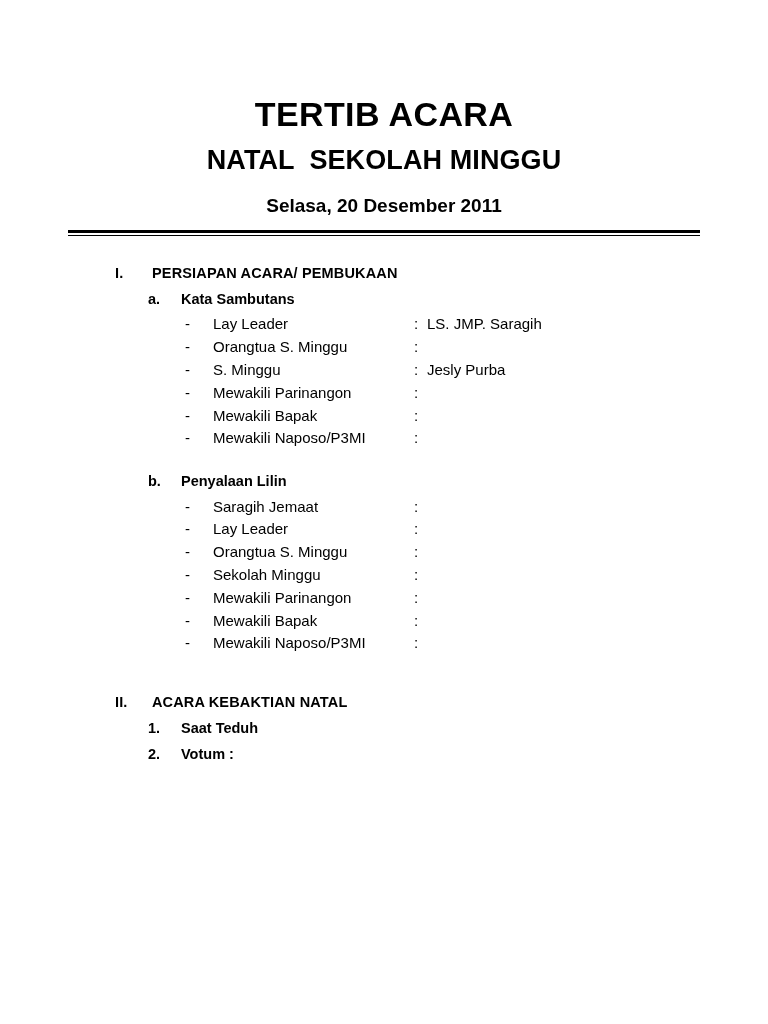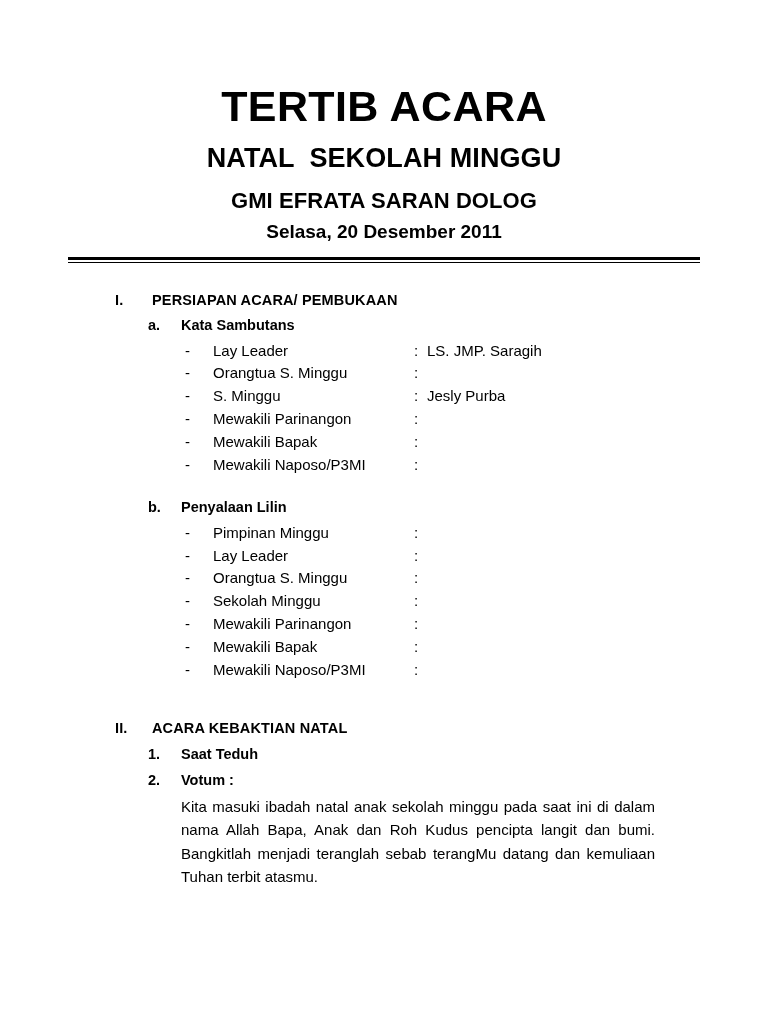--- a/index.html
+++ b/index.html
@@ -21,25 +21,25 @@
     height: 1024px;
     background: #ffffff;
   }
 
   
   .title-block {
     padding-top: 84px;
     text-align: center;
   }
   .title-main {
-    font-size: 43px;
+    font-size: 34px;
     font-weight: bold;
     letter-spacing: 0.4px;
     line-height: 1.06;
-    margin: 0;
+    margin: 12px;
   }
   .title-sub1 {
     font-size: 27px;
     font-weight: bold;
     letter-spacing: 0.1px;
     line-height: 1.25;
     margin: 12px;
     white-space: pre;
   }
   .title-sub2 {
@@ -153,21 +153,20 @@
   .para:last-line { text-align: left; }
 </style>
 </head>
 <body>
 
 <div class="page">
 
   <div class="title-block">
     <h1 class="title-main">TERTIB ACARA</h1>
     <h2 class="title-sub1">NATAL  SEKOLAH MINGGU</h2>
-    <h3 class="title-sub2">GMI EFRATA SARAN DOLOG</h3>
     <p class="title-date">Selasa, 20 Desember 2011</p>
   </div>
 
   <div class="rule"></div>
 
   <div class="body">
 
     <div class="section">
       <div class="roman-row">
         <span class="roman-marker">I.</span>
@@ -216,21 +215,21 @@
         </div>
       </div>
 
       <div class="sub-row" style="margin-top:20px;">
         <span class="sub-marker">b.</span>
         <span class="sub-text">Penyalaan Lilin</span>
       </div>
       <div class="items">
         <div class="item-row">
           <span class="item-dash">-</span>
-          <span class="item-label">Pimpinan Minggu</span>
+          <span class="item-label">Saragih Jemaat</span>
           <span class="item-colon">:</span>
           <span class="item-value"></span>
         </div>
         <div class="item-row">
           <span class="item-dash">-</span>
           <span class="item-label">Lay Leader</span>
           <span class="item-colon">:</span>
           <span class="item-value"></span>
         </div>
         <div class="item-row">
@@ -275,17 +274,16 @@
       <div class="sub-row">
         <span class="sub-marker">1.</span>
         <span class="sub-text">Saat Teduh</span>
       </div>
 
       <div class="sub-row">
         <span class="sub-marker">2.</span>
         <span class="sub-text">Votum :</span>
       </div>
 
-      <p class="para">Kita masuki ibadah natal anak sekolah minggu pada saat ini di dalam nama Allah Bapa, Anak dan Roh Kudus pencipta langit dan bumi. Bangkitlah menjadi teranglah sebab terangMu datang dan kemuliaan Tuhan terbit atasmu.</p>
     </div>
 
   </div>
 </div>
 
 </body></html>

